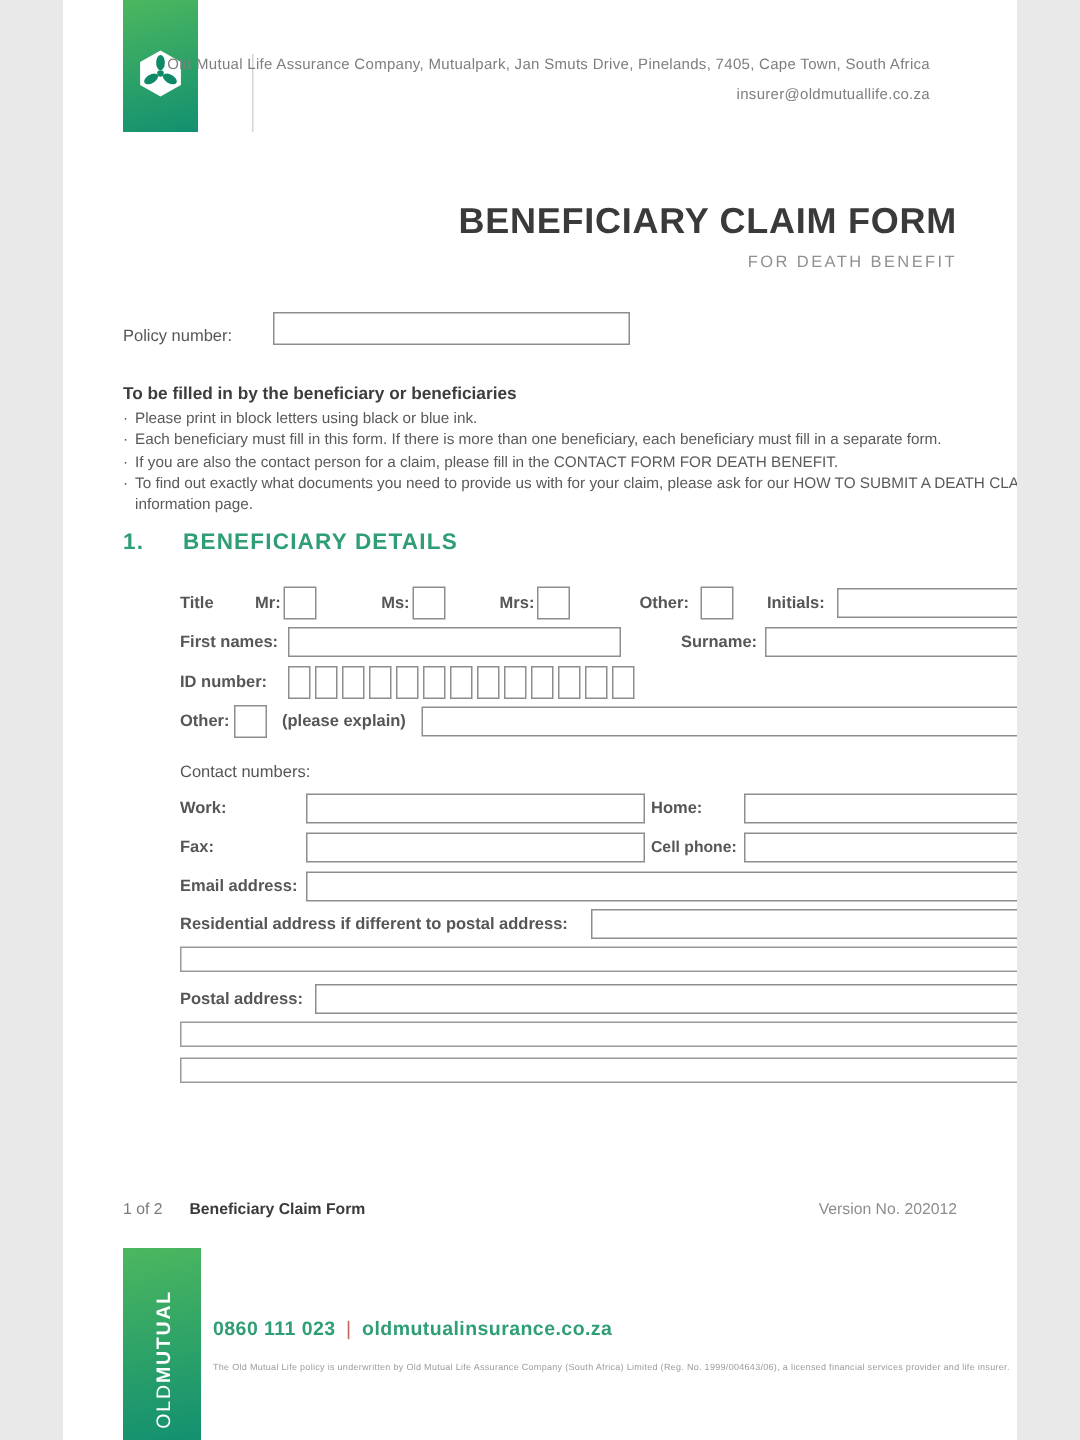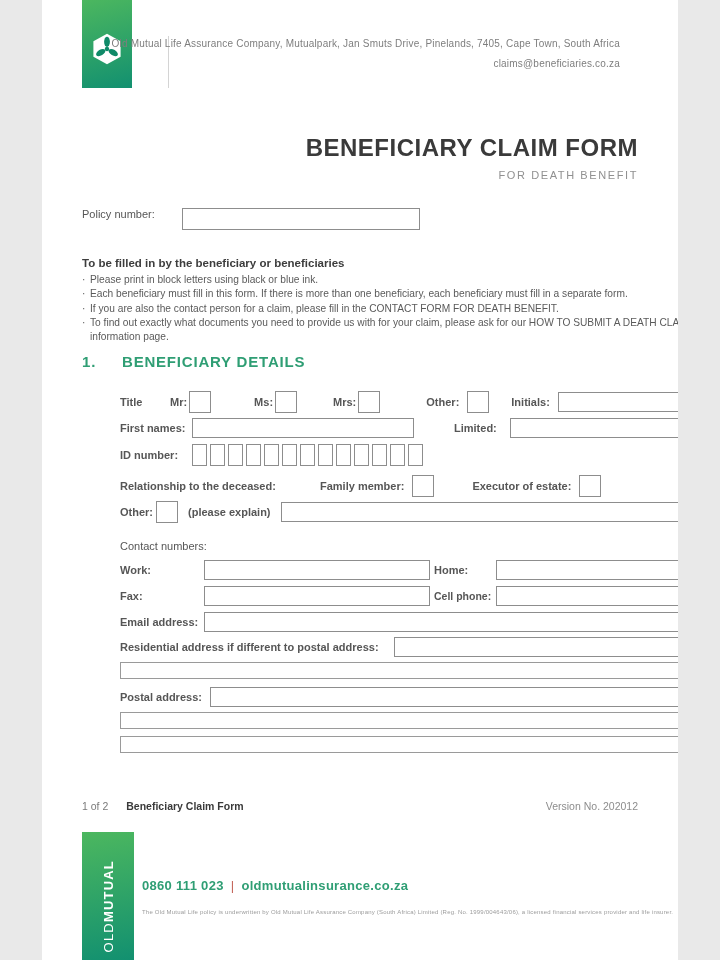--- a/index.html
+++ b/index.html
@@ -12,21 +12,21 @@
     background:linear-gradient(165deg,#4cb75f 0%,#129070 100%);
     display:flex;align-items:center;justify-content:center;padding-top:10px;box-sizing:border-box;}
   .header-divider{position:absolute;left:126px;top:36px;width:1px;height:52px;background:#d4d4d4;}
   .header-address{position:absolute;top:34px;right:58px;text-align:right;
     font-size:10px;color:#7e7e7e;line-height:1.95;letter-spacing:.2px;}
   
   .title-block{position:absolute;top:134px;right:40px;text-align:right;}
   .doc-title{font-size:24px;font-weight:bold;color:#3a3a3a;letter-spacing:.5px;}
   .doc-subtitle{font-size:11px;color:#909090;letter-spacing:1.6px;margin-top:7px;}
   
-  .policy-row{position:absolute;top:208px;left:40px;display:flex;align-items:flex-start;}
+  .policy-row{position:absolute;top:208px;left:40px;display:flex;align-items:flex-end;}
   .policy-row .lbl{width:100px;font-size:11px;color:#565656;}
   
   .tbox{border:1px solid #8d8d8d;background:#fff;height:20px;box-sizing:border-box;
         font-family:"Liberation Sans",sans-serif;font-size:11px;padding:0 4px;outline:none;}
   .tbox.tall{height:22px;}
   .chk{width:22px;height:22px;border:1px solid #8d8d8d;background:#fff;box-sizing:border-box;flex:none;cursor:pointer;}
   
   .intro{position:absolute;top:257px;left:40px;width:642px;}
   .intro-heading{font-size:11.5px;font-weight:bold;color:#3d3d3d;margin-bottom:4px;}
   .bullet{font-size:10.2px;color:#5a5a5a;line-height:1.4;padding-left:8px;position:relative;}
@@ -74,21 +74,21 @@
         <ellipse cx="20" cy="11.5" rx="3.4" ry="6"></ellipse>
         <ellipse cx="20" cy="11.5" rx="3.4" ry="6" transform="rotate(120 20 20)"></ellipse>
         <ellipse cx="20" cy="11.5" rx="3.4" ry="6" transform="rotate(240 20 20)"></ellipse>
         <circle cx="20" cy="20" r="2.6"></circle>
       </g>
     </svg>
   </div>
   <div class="header-divider"></div>
   <div class="header-address">
     <div>Old Mutual Life Assurance Company, Mutualpark, Jan Smuts Drive, Pinelands, 7405, Cape Town, South Africa</div>
-    <div>claims@beneficiaries.co.za</div>
+    <div>insurer@oldmutuallife.co.za</div>
   </div>
 
   <div class="title-block">
     <div class="doc-title">BENEFICIARY CLAIM FORM</div>
     <div class="doc-subtitle">FOR DEATH BENEFIT</div>
   </div>
 
   <div class="policy-row">
     <span class="lbl">Policy number:</span>
     <input class="tbox tall" style="width: 238px;" value="">
@@ -121,21 +121,21 @@
       <span class="lbl" style="margin-left:46px">Other:</span>
       <div class="chk" style="margin-left:8px"></div>
       <span class="lbl" style="margin-left:22px">Initials:</span>
       <input class="tbox grow" style="margin-left: 8px;">
     </div>
 
     
     <div class="frow" style="margin-top:4px">
       <span class="lbl" style="width:72px">First names:</span>
       <input class="tbox" style="width: 222px;">
-      <span class="lbl" style="margin-left:40px;width:56px">Limited:</span>
+      <span class="lbl" style="margin-left:40px;width:56px">Surname:</span>
       <input class="tbox grow" style="">
     </div>
 
     
     <div class="frow" style="margin-top:6px">
       <span class="lbl" style="width:72px">ID number:</span>
       <div class="idcells">
           <div class="idcell"></div>
           <div class="idcell"></div>
           <div class="idcell"></div>
@@ -146,27 +146,20 @@
           <div class="idcell"></div>
           <div class="idcell"></div>
           <div class="idcell"></div>
           <div class="idcell"></div>
           <div class="idcell"></div>
           <div class="idcell"></div>
         </div>
     </div>
 
     
-    <div class="frow" style="margin-top:9px">
-      <span class="lbl" style="width:200px">Relationship to the deceased:</span>
-      <span class="lbl">Family member:</span>
-      <div class="chk" style="margin-left:8px"></div>
-      <span class="lbl" style="margin-left:38px">Executor of estate:</span>
-      <div class="chk" style="margin-left:8px"></div>
-    </div>
 
     
     <div class="frow" style="margin-top:4px">
       <span class="lbl" style="width:36px">Other:</span>
       <div class="chk"></div>
       <span class="lbl" style="margin-left:10px">(please explain)</span>
       <input class="tbox grow" style="margin-left: 10px;">
     </div>
 
     

